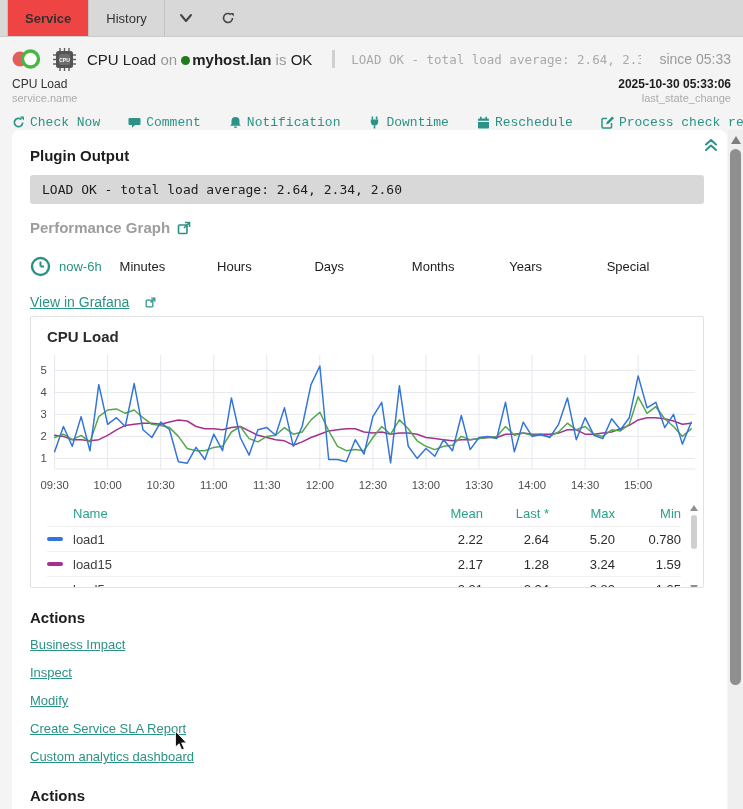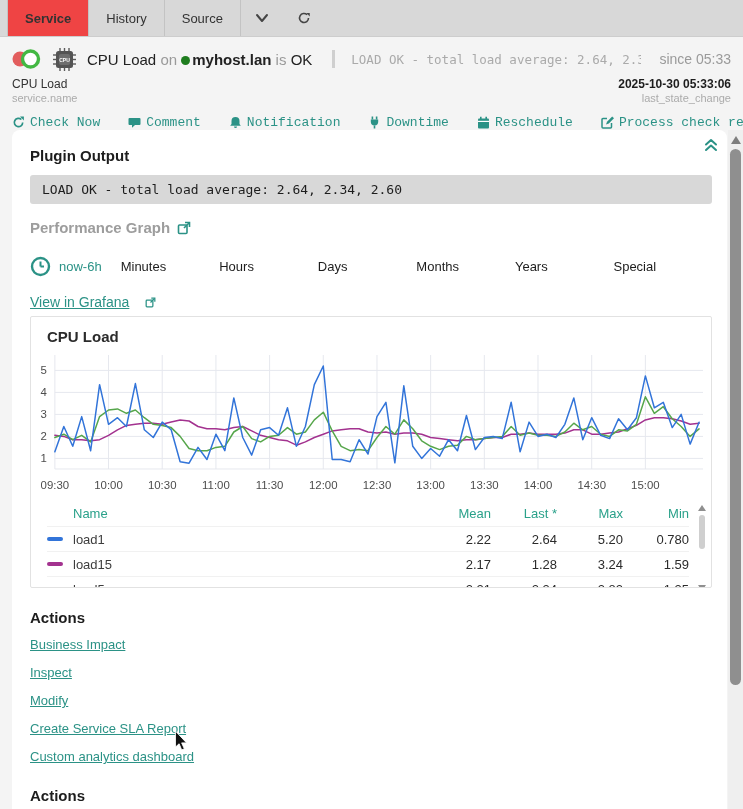--- a/index.html
+++ b/index.html
@@ -28,21 +28,21 @@
   .since { font-size:14px; color:#9a9a9a; white-space:nowrap; margin-left:8px; }
   .hrow2 { display:flex; justify-content:space-between; margin-top:3px; }
   .kv-main { font-size:12px; color:#333; }
   .kv-sub { font-size:11px; color:#ababab; margin-top:1px; }
   .kv-right { text-align:right; }
   .kv-right .kv-main { font-weight:bold; color:#1d1d1d; }
   .actionbar { display:flex; gap:28px; margin-top:11px; padding-bottom:9px;font-family:Liberation Mono, monospace; }
   .actlink { display:flex; align-items:center; gap:5px; font-size:13px; color:#2b9286; cursor:pointer; white-space:nowrap; }
   
   .panel { position:absolute; top:130px; left:12px; right:16px; bottom:0; background:#fff;
-           border-radius:8px 8px 0 0; padding:2px 5px 0 8px; }
+           border-radius:8px 8px 0 0; padding:2px 13px 0 8px; }
   .collapse-tab { position:absolute; top:2px; right:2px; width:28px; height:26px; background:#fff;
                   border-radius:6px; display:flex; align-items:center; justify-content:center; cursor:pointer; }
   h2.sec { font-size:15px; font-weight:bold; color:#1d1d1d; margin:15px 10px 11px 10px; }
   h2.sec.dim { color:#9d9d9d; display:flex; align-items:center; gap:7px; }
   .outbox { margin:0 10px; background:#d8d8d8; border-radius:3px; padding:7px 12px;
             font-family:"DejaVu Sans Mono", monospace; font-size:13px; color:#1d1d1d; }
   
   .timeranges { display:flex; align-items:center; margin:20px 10px 0 10px; }
   .tr-current { display:flex; align-items:center; gap:8px; width:92px; color:#2b9286; font-size:13px; }
   .tr-item { width:100px; font-size:13px; color:#1d1d1d; cursor:pointer; }
@@ -76,23 +76,20 @@
 </style>
 </head>
 <body>
 
 <div class="tabbar">
   <div class="tab active">
       <span>Service</span>
     </div>
   <div class="tab">
       <span>History</span>
-    </div>
-  <div class="tab">
-      <span>Source</span>
     </div>
   <div class="tabbar-icon">
     <svg width="14" height="12" viewBox="0 0 14 12">
         <polyline points="2,3 7,9 12,3" fill="none" stroke="#454545" stroke-width="2" stroke-linecap="round" stroke-linejoin="round"></polyline>
       </svg>
   </div>
   <div class="tabbar-icon">
     <svg width="14" height="14" viewBox="0 0 14 14">
         <path d="M11.5 7a4.5 4.5 0 1 1-1.4-3.25" fill="none" stroke="#454545" stroke-width="1.6"></path>
         <polygon points="9.2,1.2 13,1.2 13,5" fill="#454545" transform="scale(0.9) translate(1.2,1)"></polygon>

